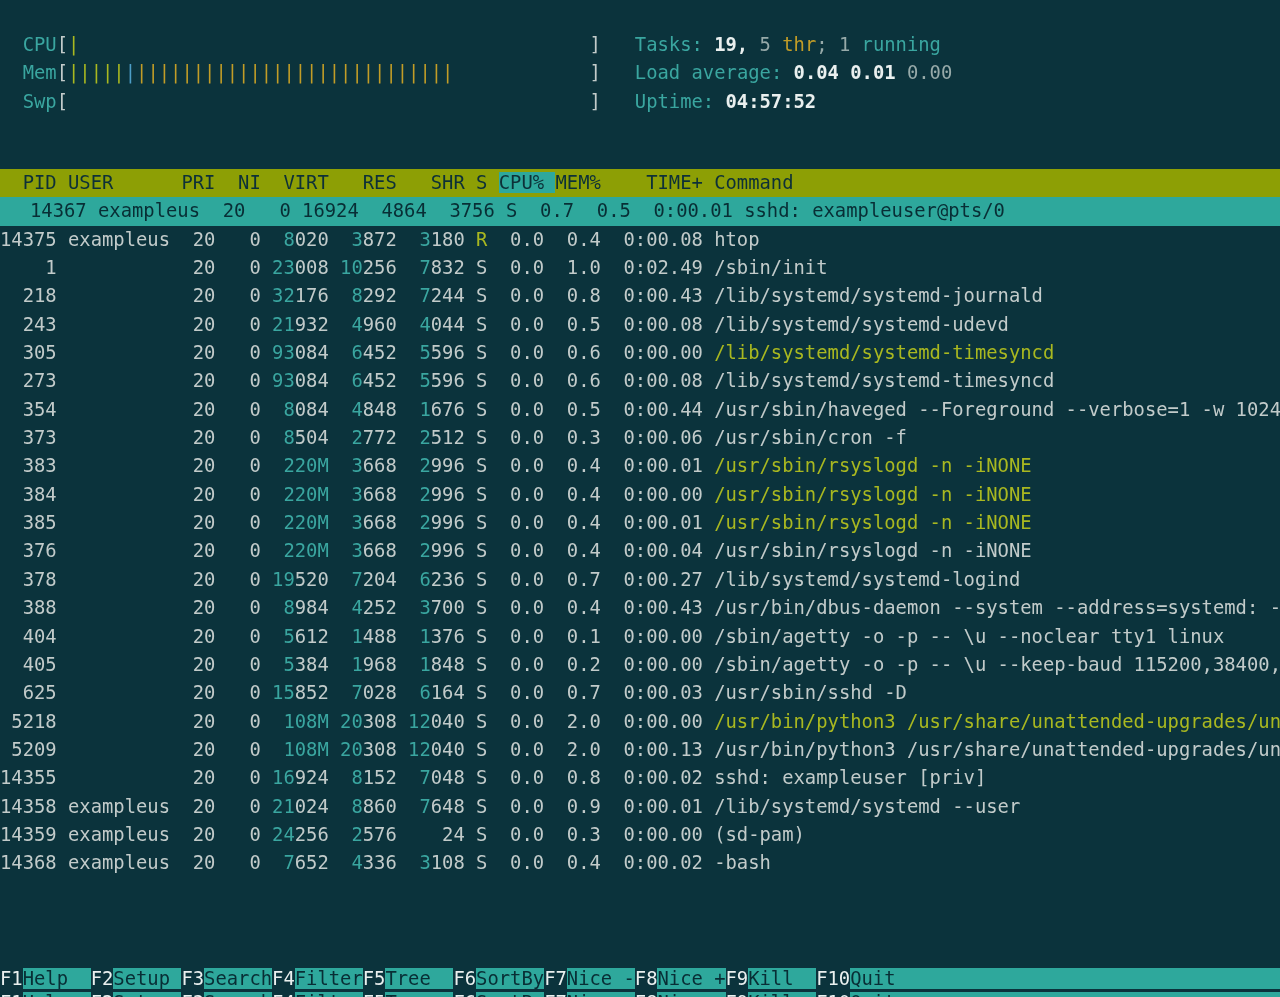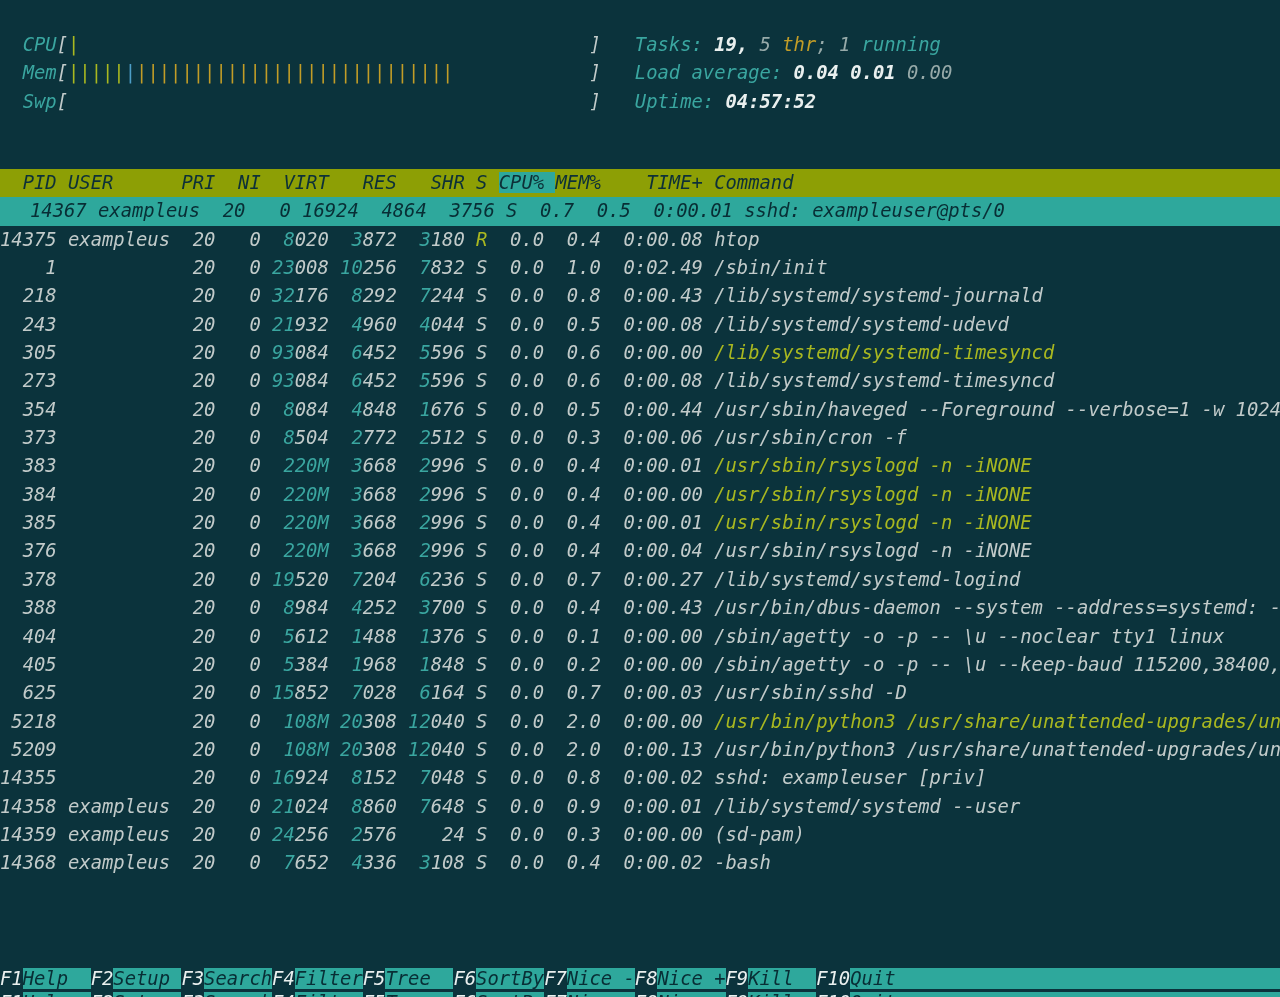--- a/index.html
+++ b/index.html
@@ -6,21 +6,20 @@
   body{
     width:1280px;height:997px;overflow:hidden;
     background:var(--bg,#0b333c);
     font-family:"DejaVu Sans Mono",monospace;
   }
   .term{
     position:relative;width:1280px;height:718px;
     font-size:18.83px;line-height:28.35px;
     color:var(--fg,#c2cbca);
     white-space:pre;
-    font-style:italic;
   }
   .line{white-space:pre;height:28.35px;width:1280px;}
   
   .fg{color:var(--fg);}
   .teal{color:var(--teal);}
   .gold{color:var(--gold);}
   .green{color:var(--green);}
   .blue{color:var(--blue);}
   .dim{color:var(--dim);}
   .bright{color:var(--bright);font-weight:bold;}

